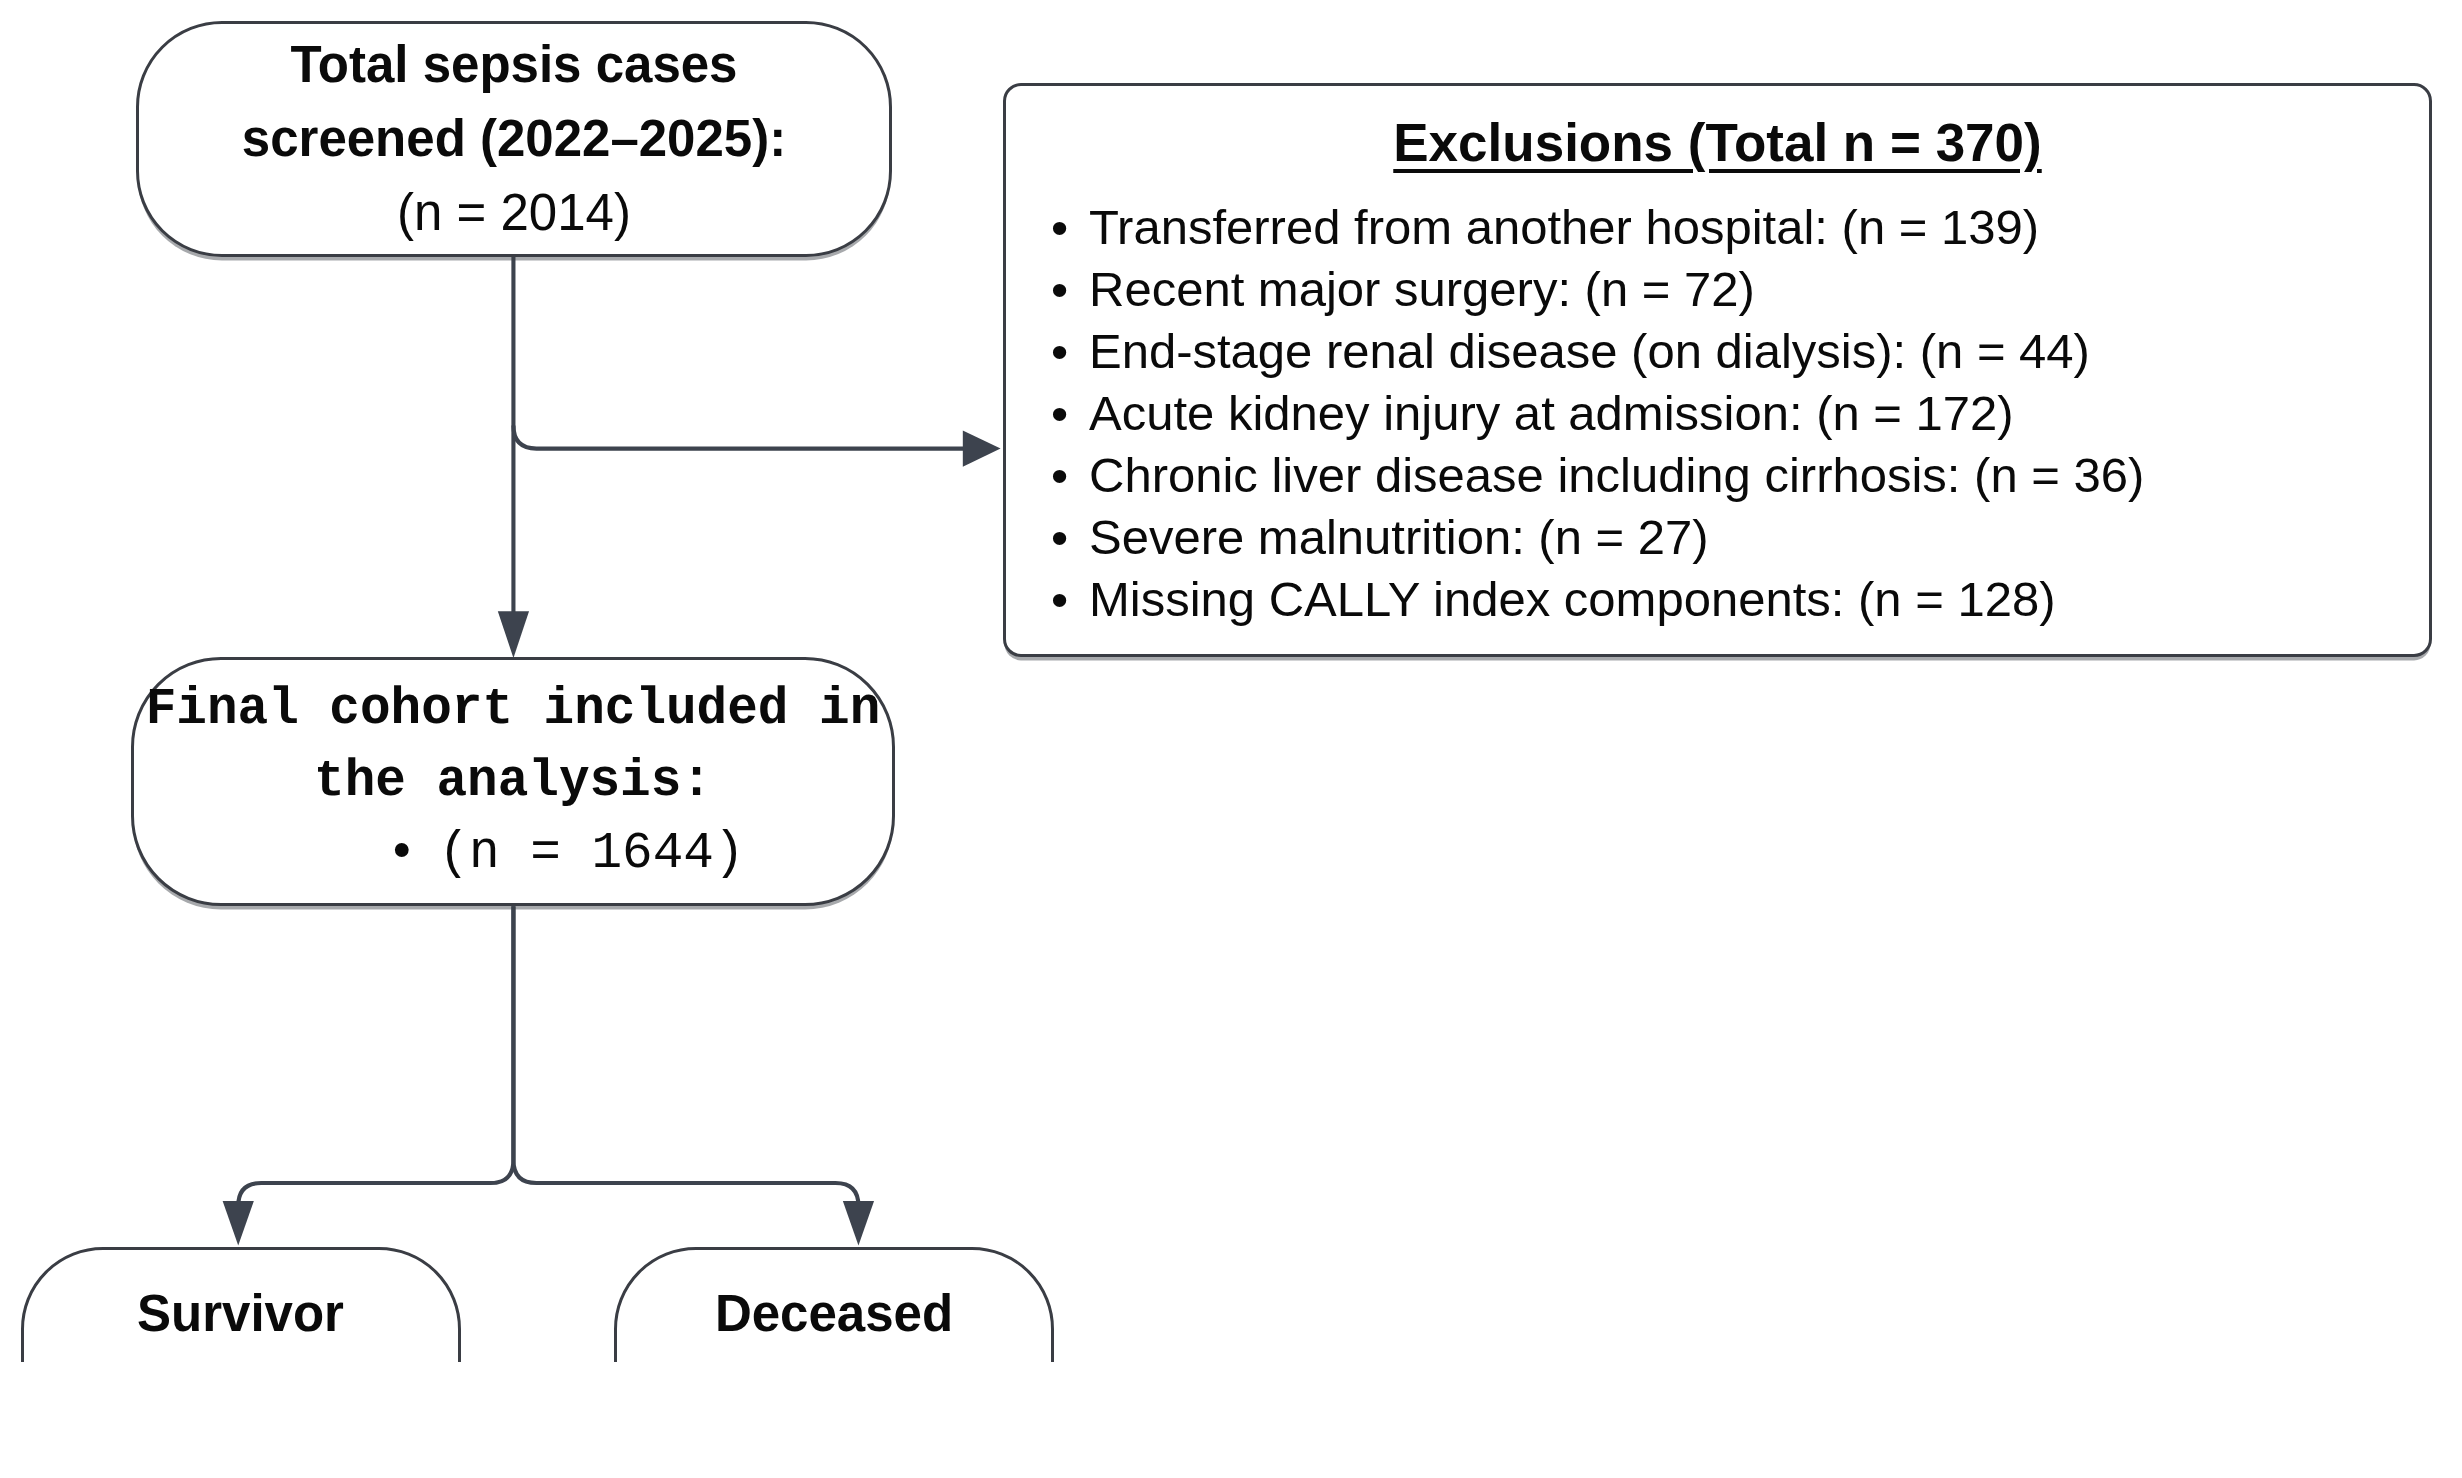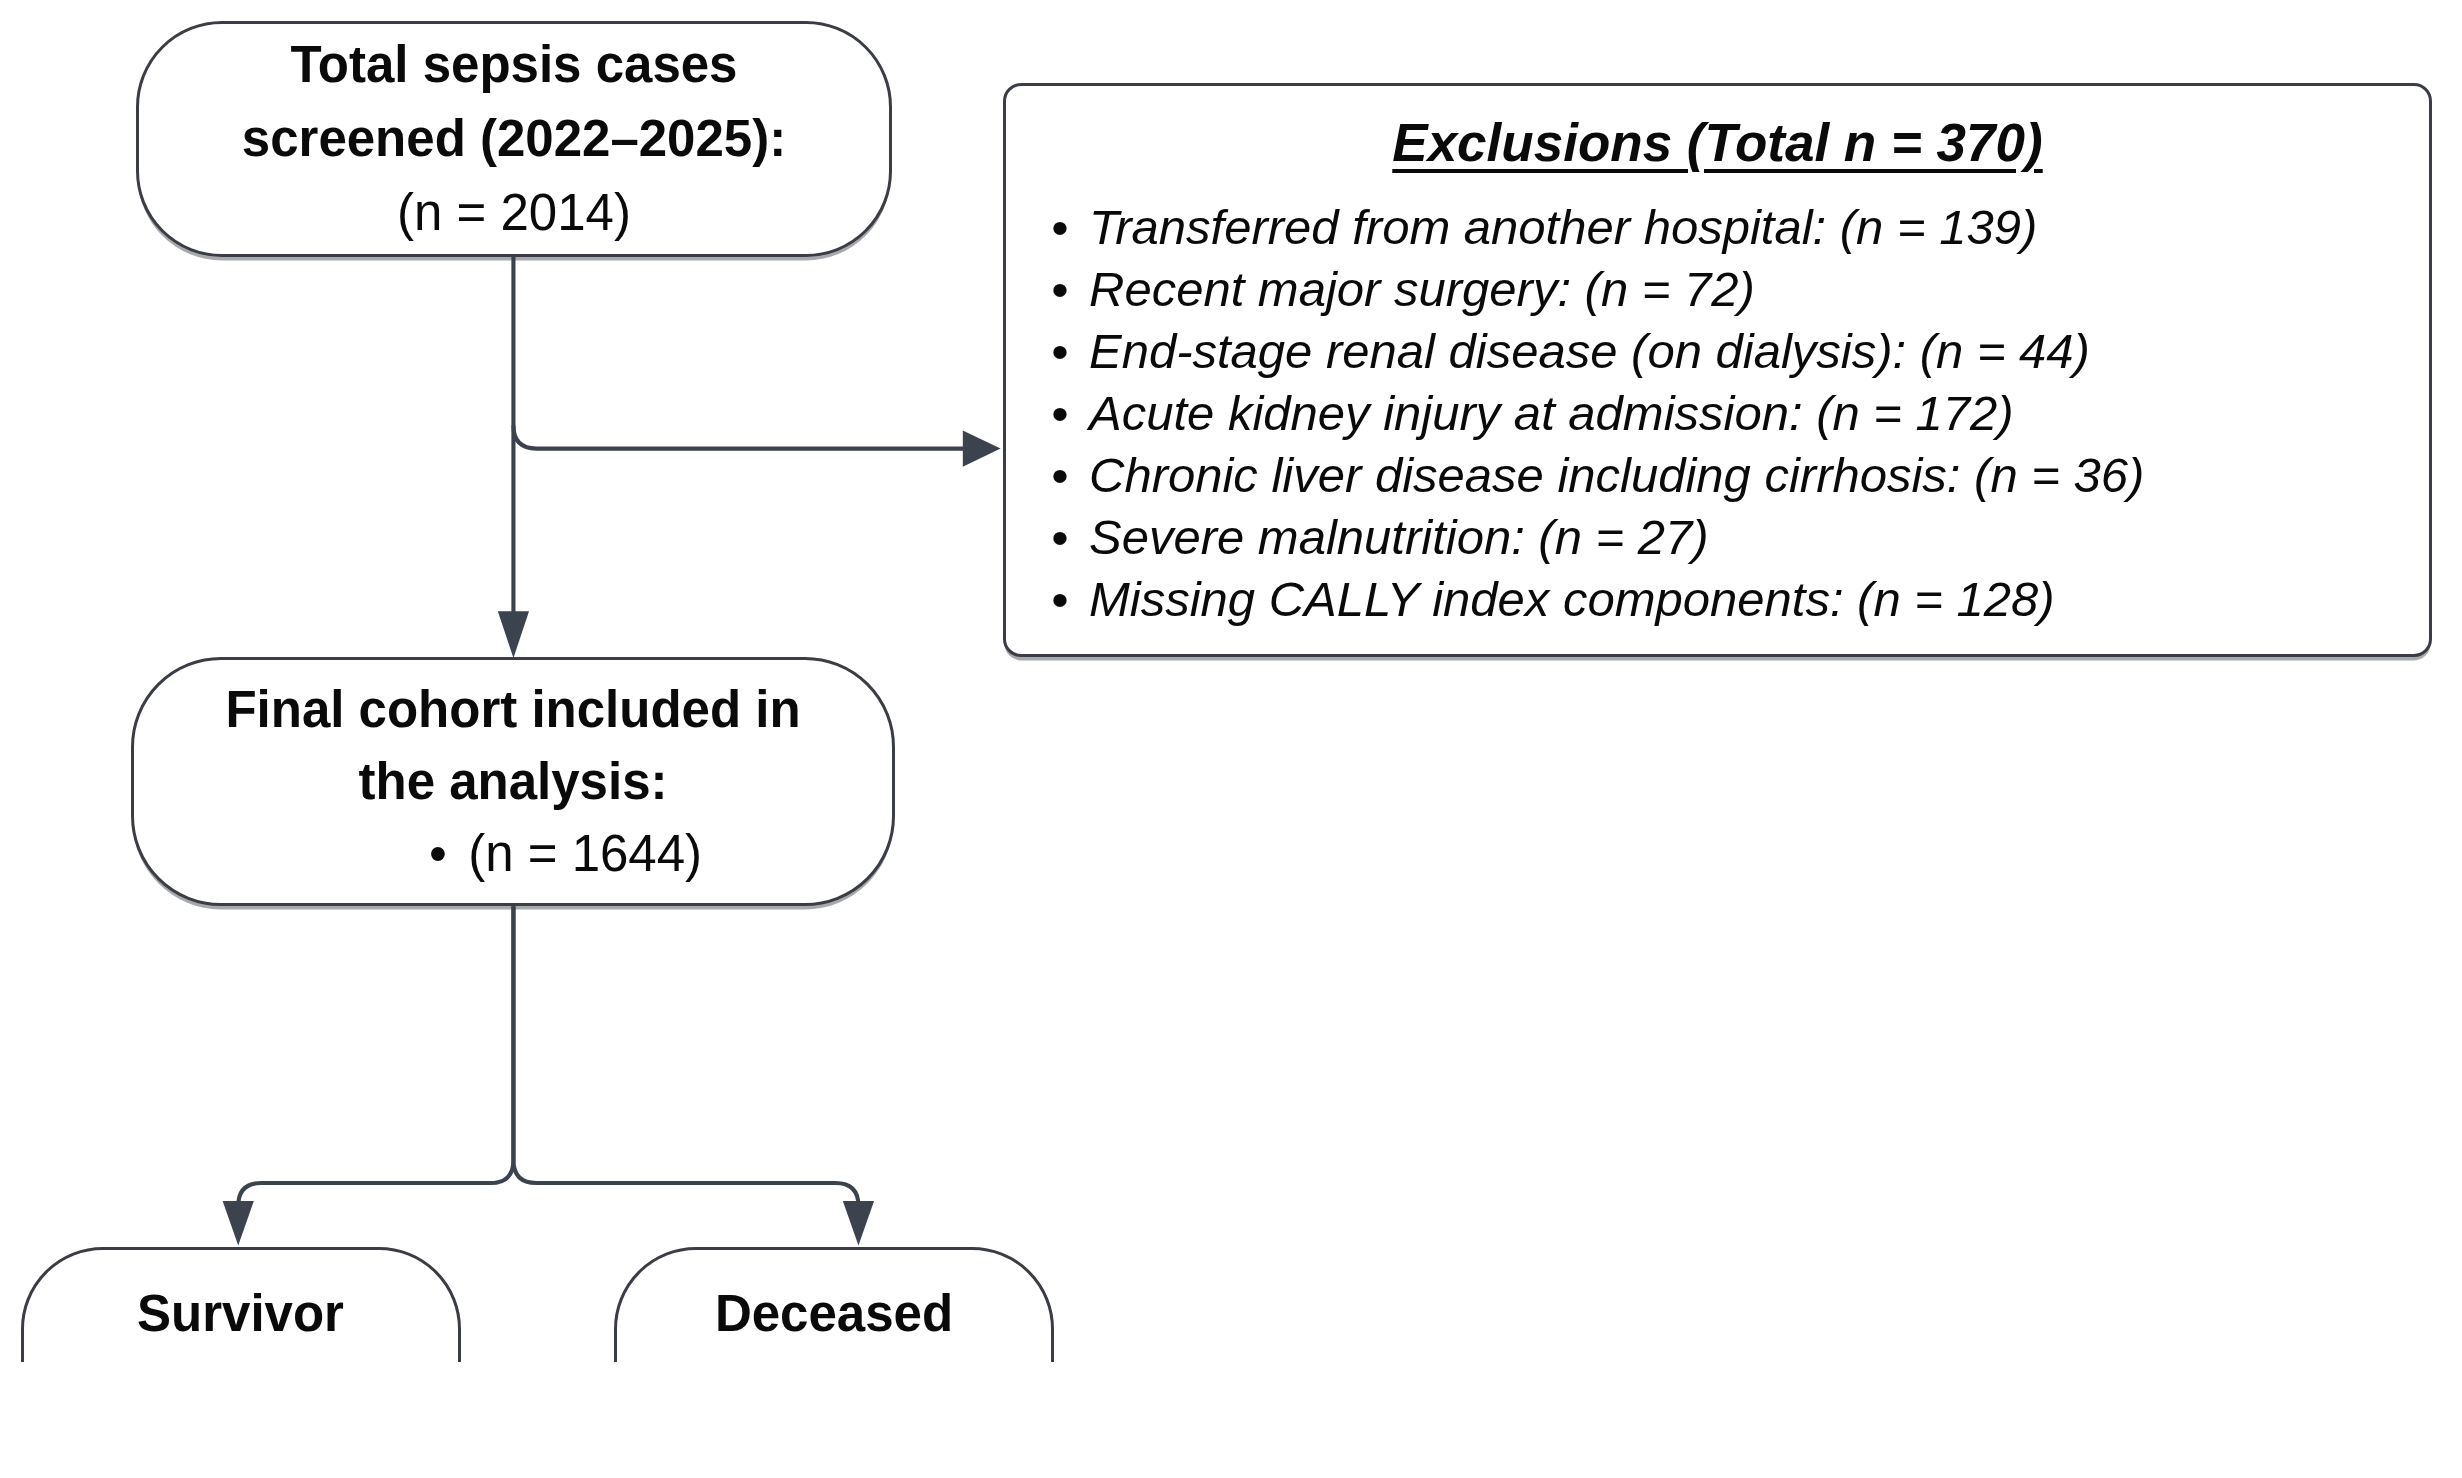--- a/index.html
+++ b/index.html
@@ -34,21 +34,21 @@
   .bold{font-weight:bold;}
 
   
   .box-screened{
     left:136px;top:20.5px;width:756px;height:236px;
     font-size:51px;line-height:74px;border-radius:86px;
   }
   
   .box-cohort{
     left:131px;top:657px;width:764px;height:249px;
-    font-size:51px;line-height:72px;border-radius:90px;
+    font-size:51px;line-height:72px;border-radius:90px;font-family:Liberation Mono, monospace;
   }
   .bullet-line{
     width:100%;
     box-sizing:border-box;
     text-align:left;
     padding-left:105px;
   }
   .bullet-line::before{
     content:"•";
     margin-right:21.4px;
@@ -61,21 +61,20 @@
   .box-survivor{left:20.5px;}
   .box-deceased{left:614px;}
 
   
   .box-exclusions{
     left:1003px;top:83px;width:1429px;height:574px;
     border-radius:18px;
     justify-content:flex-start;
     align-items:stretch;
     padding:18px 30px 16.4px 30px;
-    font-style:italic;
   }
   .exclusions-title{
     text-align:center;
     font-size:53px;
     font-weight:bold;
     text-decoration:underline;
     text-decoration-thickness:4.1px;
     text-underline-offset:8.2px;
     margin-top:8.2px;
   }

